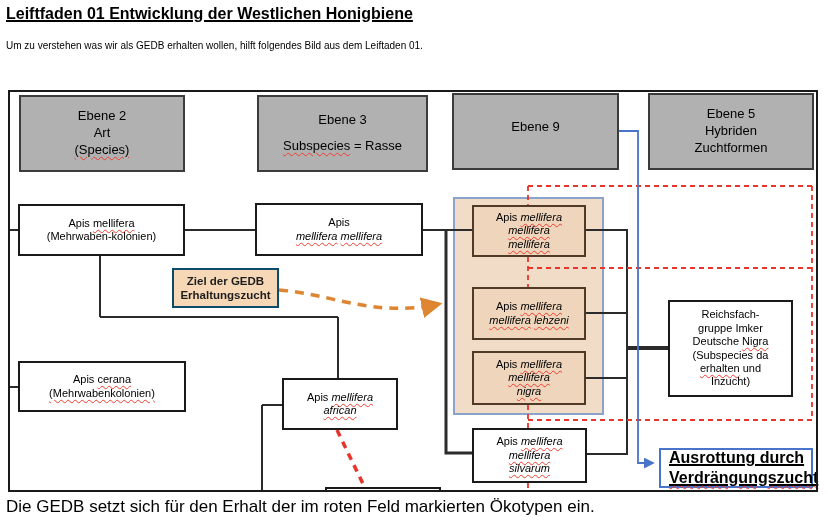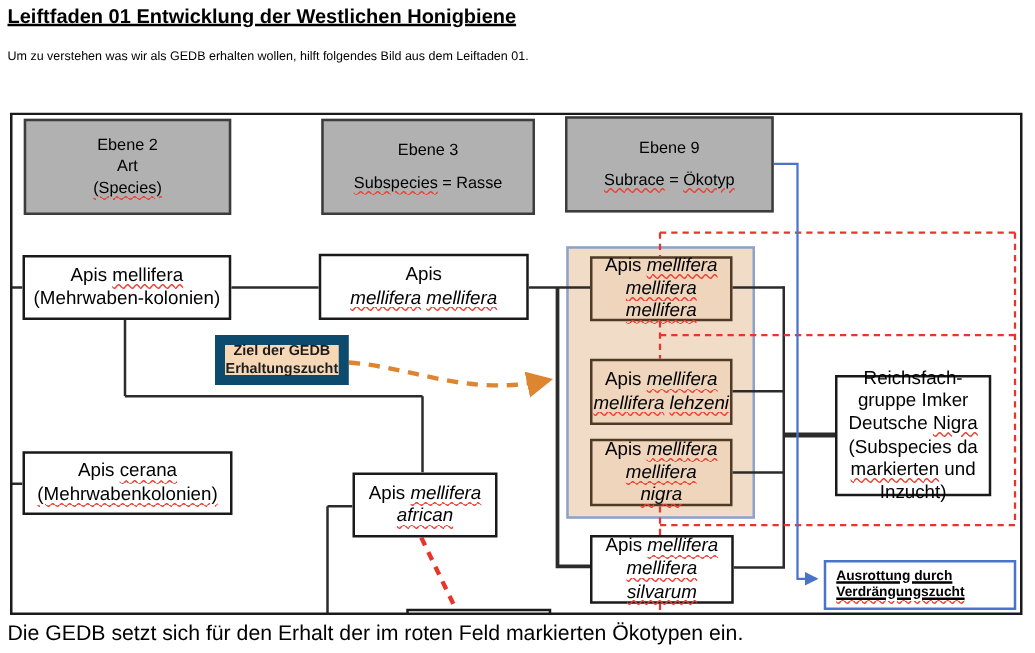--- a/index.html
+++ b/index.html
@@ -8,26 +8,26 @@
   .title{position:absolute;left:6px;top:5px;font-size:16px;font-weight:bold;
          text-decoration:underline;text-decoration-thickness:1.5px;}
   .intro{position:absolute;left:6px;top:40px;font-size:10px;}
   .caption{position:absolute;left:6px;top:497px;font-size:17px;}
   .dwrap{position:absolute;left:8px;top:90px;width:828px;height:402px;overflow:hidden;}
   .frame{position:absolute;left:0;top:0;width:810px;height:402px;
          border:2px solid #1a1a1a;box-sizing:border-box;pointer-events:none;}
   .overlay{position:absolute;left:0;top:0;}
   .bx{position:absolute;box-sizing:border-box;display:flex;flex-direction:column;
       align-items:center;justify-content:center;text-align:center;
-      background:#fff;border:2px solid #1a1a1a;font-size:15px;line-height:1.22;}
+      background:#fff;border:2px solid #1a1a1a;font-size:11px;line-height:1.22;}
   .gray{background:#b1b1b1;border:2px solid #3c3c3c;font-size:13px;line-height:1.3;}
   .tancontainer{position:absolute;box-sizing:border-box;background:#f1dcc8;border:2px solid #8ba3cb;}
   .tanbox{background:#efd5bc;border:2px solid #4f3a27;}
-  .zielbox{background:#f6d8b7;border:8px solid #0c4a6e;font-weight:bold;font-size:11.5px;color:#1d1d1d;}
-  .bluebox{border:2px solid #4a74c9;font-weight:bold;font-size:11px;
+  .zielbox{background:#f6d8b7;border:2px solid #0c4a6e;font-weight:bold;font-size:11.5px;color:#1d1d1d;}
+  .bluebox{border:2px solid #4a74c9;font-weight:bold;font-size:16px;
            align-items:flex-start;text-align:left;padding-left:8px;}
   .it{font-style:italic;}
   .sq{text-decoration:underline;text-decoration-style:wavy;
       text-decoration-color:#f03d30;text-decoration-thickness:1px;text-underline-offset:2px;}
   .u{text-decoration:underline;text-decoration-thickness:1.5px;}
   .gap{height:9px;}
 </style>
 </head>
 <body>
 
@@ -89,21 +89,25 @@
     <div class="sq">(Species)</div>
   </div>
   <div class="bx gray" style="left:249px;top:5px;width:171px;height:77px;">
     <div>Ebene 3</div>
     <div class="gap"></div>
     <div><span class="sq">Subspecies</span><span> = Rasse</span></div>
   </div>
   <div class="bx gray" style="left:444px;top:3px;width:167px;height:77px;">
     <div>Ebene 9</div>
     <div class="gap"></div>
-    <div><span class="sq">Subrace</span><span> = </span><span class="sq">Ökotyp</span></div>
+  </div>
+  <div class="bx gray" style="left:640px;top:3px;width:166px;height:77px;">
+    <div>Ebene 5</div>
+    <div>Hybriden</div>
+    <div>Zuchtformen</div>
   </div>
 
   <div class="bx" style="left:10px;top:114px;width:167px;height:52px;">
     <div><span>Apis </span><span class="sq">mellifera</span></div>
     <div>(Mehrwaben-kolonien)</div>
   </div>
 
   <div class="bx" style="left:247px;top:113px;width:168px;height:53px;">
     <div>Apis</div>
     <div><span class="it sq">mellifera</span>&nbsp;<span class="it sq">mellifera</span></div>
@@ -129,21 +133,21 @@
   <div class="bx zielbox" style="left:164px;top:178px;width:107px;height:40px;">
     <div>Ziel der GEDB</div>
     <div>Erhaltungszucht</div>
   </div>
 
   <div class="bx" style="left:660px;top:210px;width:125px;height:97px;align-items:center;">
     <div>Reichsfach-</div>
     <div>gruppe Imker</div>
     <div><span>Deutsche </span><span class="sq">Nigra</span></div>
     <div>(Subspecies da</div>
-    <div><span class="sq">markierten</span><span> und</span></div>
+    <div><span class="sq">erhalten</span><span> und</span></div>
     <div>Inzucht)</div>
   </div>
 
   <div class="bx" style="left:10px;top:271px;width:168px;height:51px;">
     <div><span>Apis </span><span class="sq">cerana</span></div>
     <div class="sq">(Mehrwabenkolonien)</div>
   </div>
 
   <div class="bx" style="left:274px;top:288px;width:116px;height:52px;">
     <div><span>Apis </span><span class="it sq">mellifera</span></div>

